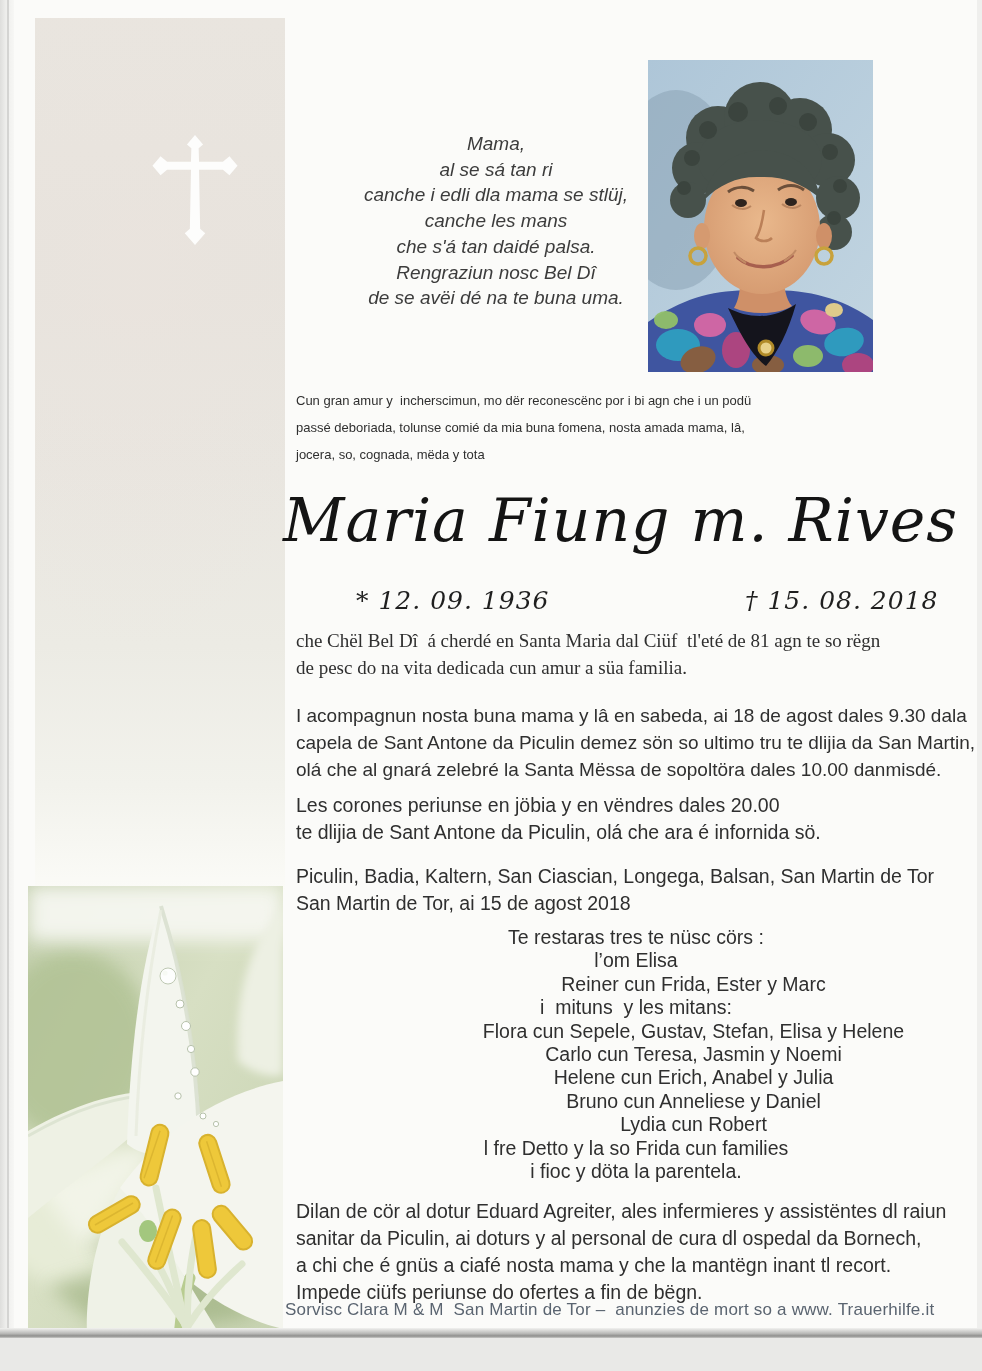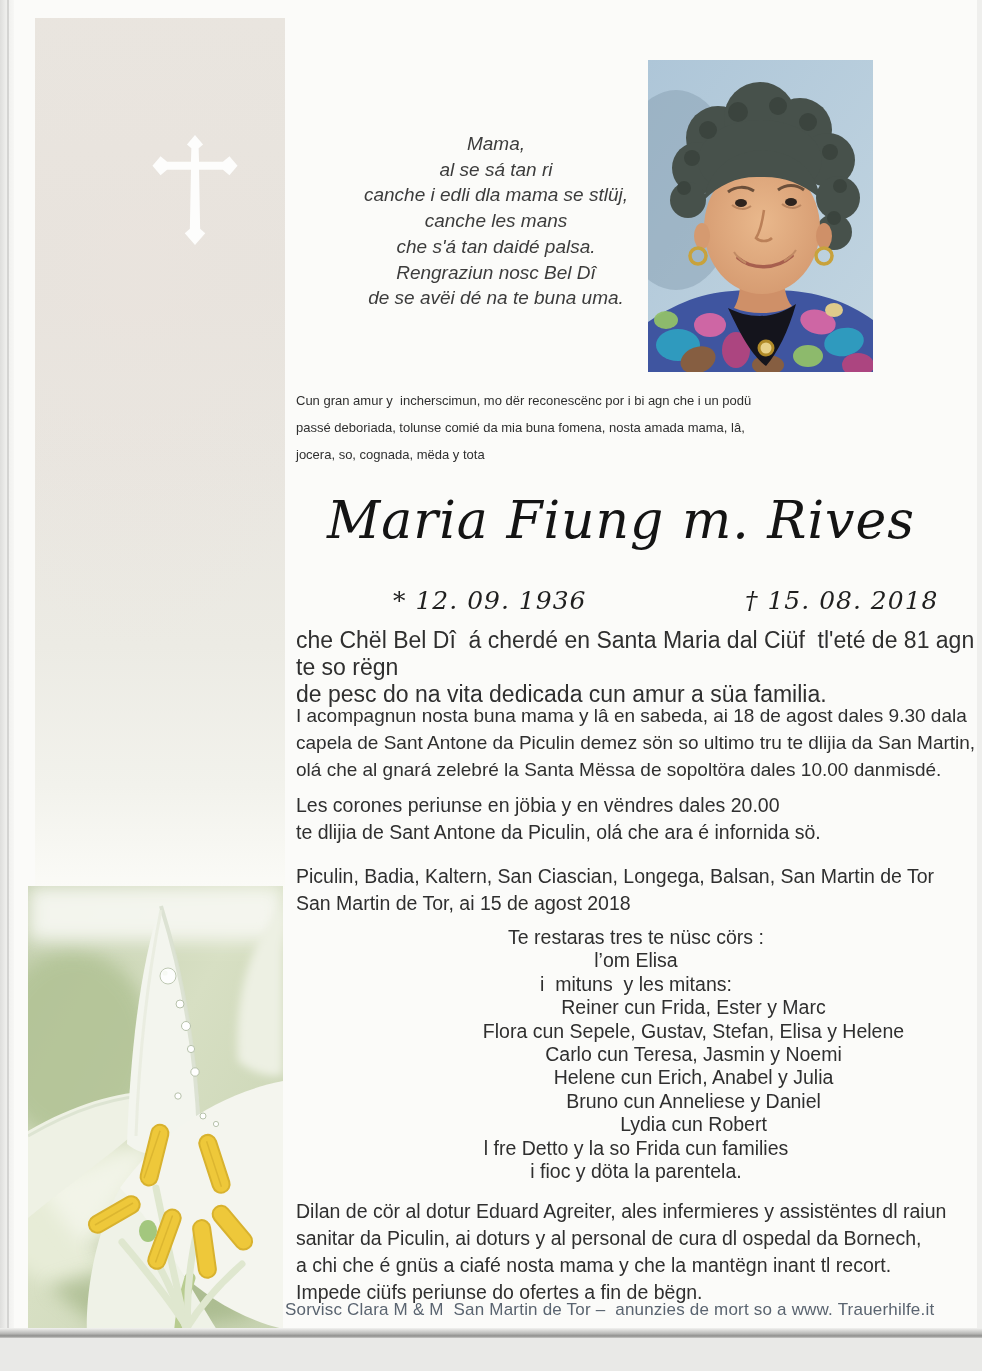--- a/index.html
+++ b/index.html
@@ -35,32 +35,31 @@
   
   .txt{position:absolute;white-space:pre-wrap;}
   .poem{
     left:318px;top:131px;width:356px;
     text-align:center;font-style:italic;
     font-size:19px;line-height:25.7px;color:#3c3c3c;
   }
   .intro{left:296px;top:387px;width:668px;font-size:13px;line-height:27px;}
   .deceased-name{
     left:283px;top:474px;width:676px;
-    text-align:center;
     font-family:"DejaVu Serif",serif;font-style:italic;
-    font-size:52px;line-height:92px;color:#141414;letter-spacing:1px;
+    font-size:60px;line-height:92px;color:#141414;letter-spacing:1px;
   }
   .date{
     position:absolute;top:586px;
     font-family:"DejaVu Serif",serif;font-style:italic;
     font-size:25px;color:#1f1f1f;letter-spacing:1px;
   }
-  .date-birth{left:393px;font-style:italic;}
+  .date-birth{left:356px;font-style:italic;}
   .date-death{left:745px;}
-  .para1{left:296px;top:627px;width:680px;font-size:23px;line-height:27px;}
+  .para1{left:296px;top:627px;width:680px;font-size:19px;line-height:27px;font-family:Liberation Serif, serif;}
   .para2{left:296px;top:702px;width:680px;font-size:19px;line-height:27px;}
   .para3{left:296px;top:792px;width:680px;font-size:19.5px;line-height:27px;}
   .para4{left:296px;top:863px;width:680px;font-size:19.5px;line-height:27px;}
   .survivors{position:absolute;left:296px;top:926px;width:680px;font-size:19.5px;line-height:23.4px;}
   .survivors .line{white-space:pre-wrap;min-height:23.4px;text-align:center;}
   .survivors .line.indented{padding-left:115px;}
   .thanks{left:296px;top:1198px;width:690px;font-size:19.5px;line-height:27px;}
   .footer{
     left:285px;top:1300px;width:672px;
     text-align:left;font-size:17px;color:#5a6470;letter-spacing:.2px;
@@ -268,22 +267,22 @@
 capela de Sant Antone da Piculin demez sön so ultimo tru te dlijia da San Martin,
 olá che al gnará zelebré la Santa Mëssa de sopoltöra dales 10.00 danmisdé.</div>
   <div class="txt para3">Les corones periunse en jöbia y en vëndres dales 20.00
 te dlijia de Sant Antone da Piculin, olá che ara é infornida sö.</div>
   <div class="txt para4">Piculin, Badia, Kaltern, San Ciascian, Longega, Balsan, San Martin de Tor
 San Martin de Tor, ai 15 de agost 2018</div>
 
   <div class="survivors">
       <div class="line">Te restaras tres te nüsc cörs :</div>
       <div class="line">l’om Elisa</div>
+      <div class="line indented">Reiner cun Frida, Ester y Marc</div>
       <div class="line">i  mituns  y les mitans:</div>
-      <div class="line indented">Reiner cun Frida, Ester y Marc</div>
       <div class="line indented">Flora cun Sepele, Gustav, Stefan, Elisa y Helene</div>
       <div class="line indented">Carlo cun Teresa, Jasmin y Noemi</div>
       <div class="line indented">Helene cun Erich, Anabel y Julia</div>
       <div class="line indented">Bruno cun Anneliese y Daniel</div>
       <div class="line indented">Lydia cun Robert</div>
       <div class="line">l fre Detto y la so Frida cun families</div>
       <div class="line">i fioc y döta la parentela.</div>
     </div>
 
   <div class="txt thanks">Dilan de cör al dotur Eduard Agreiter, ales infermieres y assistëntes dl raiun

